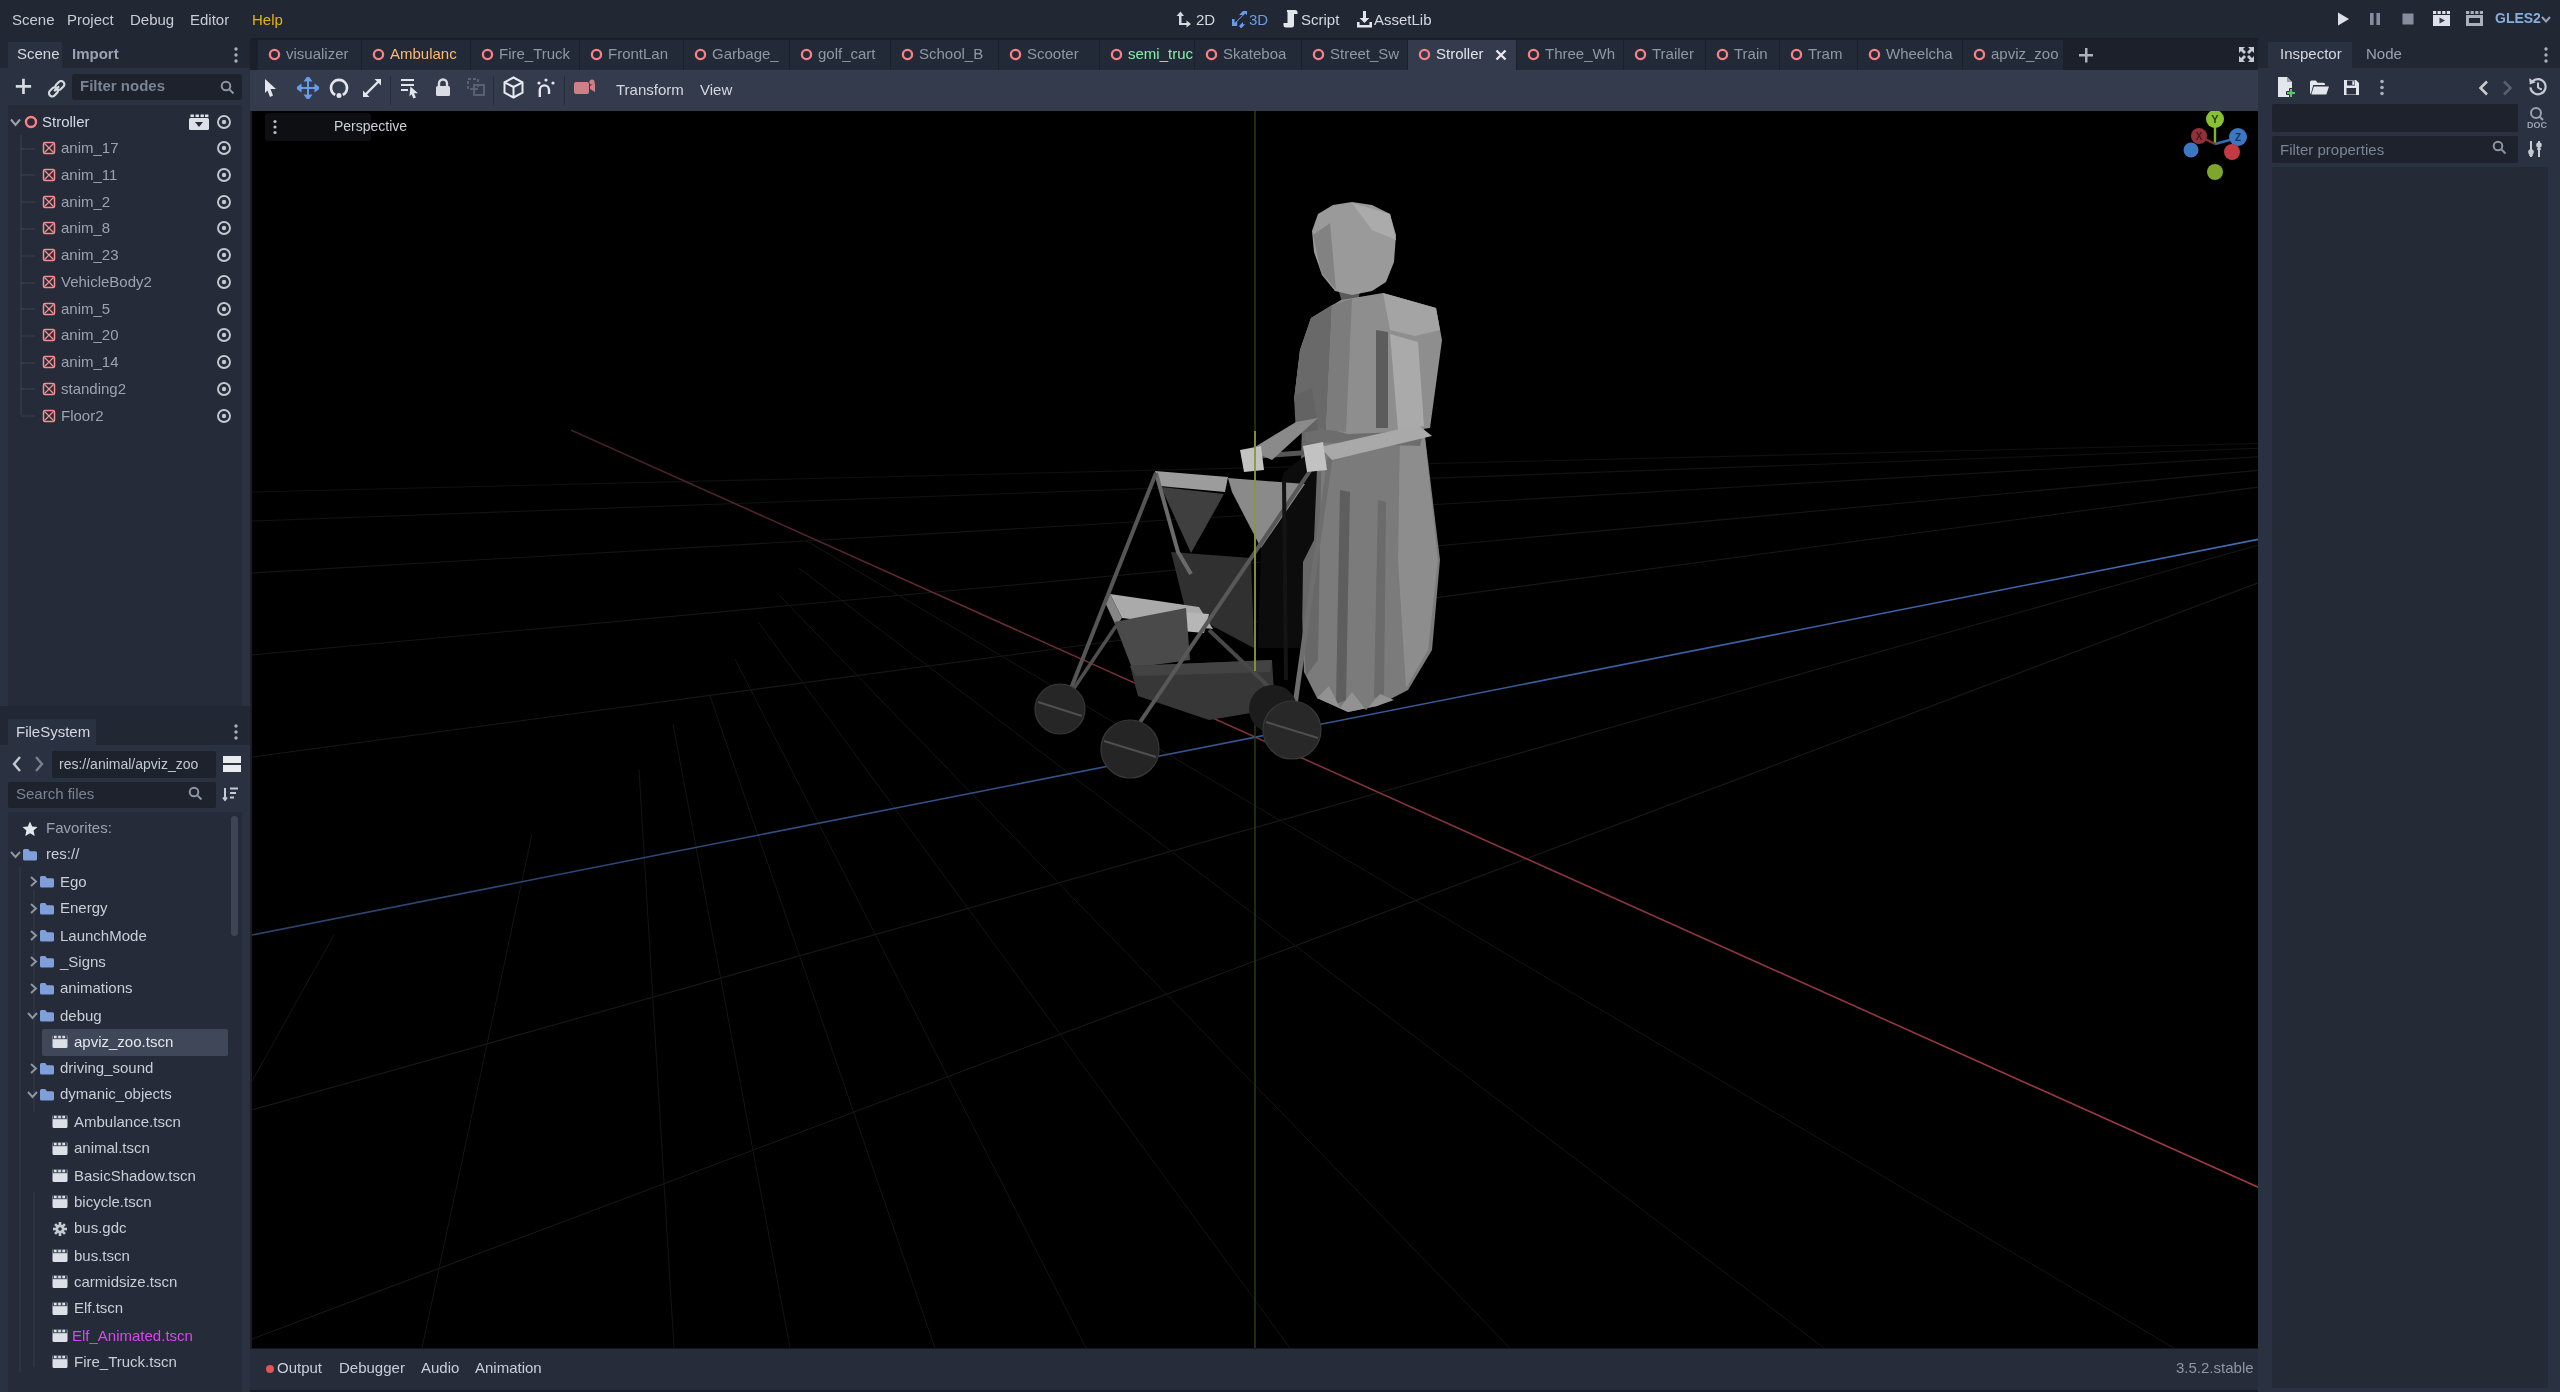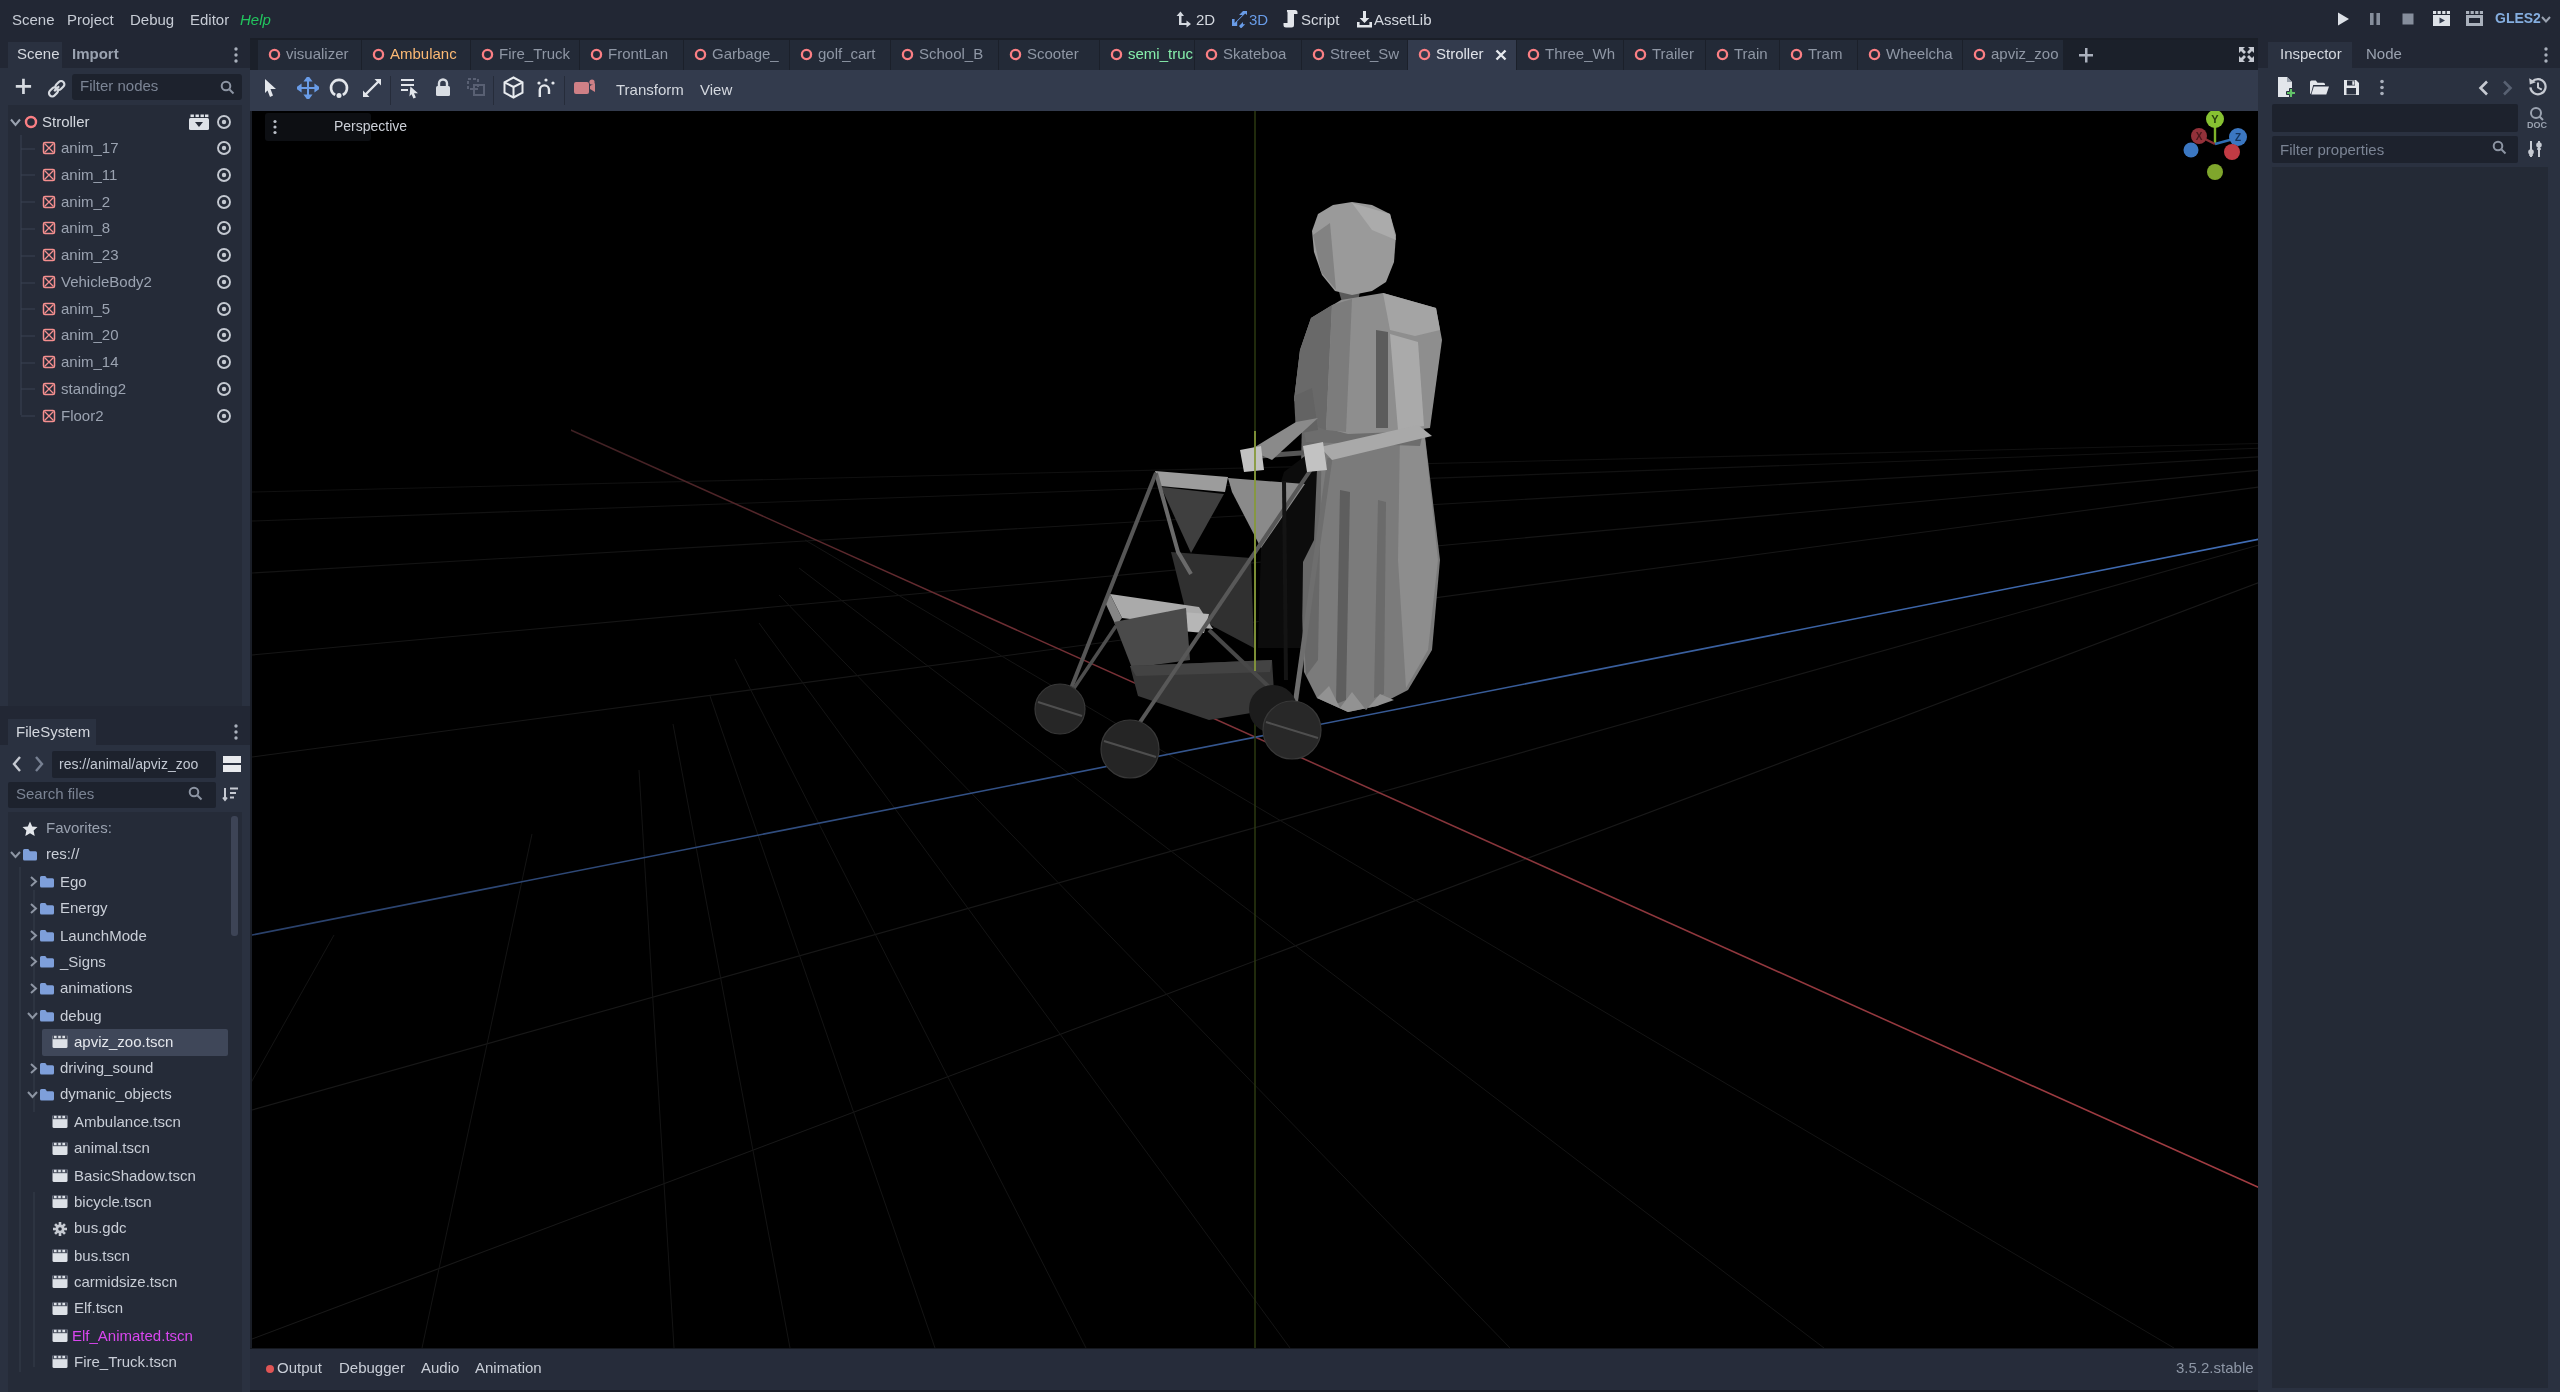--- a/index.html
+++ b/index.html
@@ -5,21 +5,21 @@
  font-family:"Liberation Sans",sans-serif;-webkit-font-smoothing:antialiased;}
 *{box-sizing:border-box}
 .ab{position:absolute}
 .txt{position:absolute;white-space:nowrap;font-size:15px;color:#c7ccd5;line-height:1}
 </style></head><body>
 <div class="ab" style="left:0px;top:0px;width:2560px;height:38px;background:#222734"></div>
 <div class="txt" style="left:12px;top:12px;font-size:15px;color:#c7ccd5;font-weight:400;">Scene</div>
 <div class="txt" style="left:67px;top:12px;font-size:15px;color:#c7ccd5;font-weight:400;">Project</div>
 <div class="txt" style="left:130px;top:12px;font-size:15px;color:#c7ccd5;font-weight:400;">Debug</div>
 <div class="txt" style="left:190px;top:12px;font-size:15px;color:#c7ccd5;font-weight:400;">Editor</div>
-<div class="txt" style="left:240px;top:12px;font-size:15px;color:#22c55e;font-weight:400;font-style:italic;">Help</div>
+<div class="txt" style="left:252px;top:12px;font-size:15px;color:#eab308;font-weight:400;">Help</div>
 <svg class="ab" style="left:1176px;top:10px;" width="17" height="18" viewBox="0 0 17 18">
     <path d="M3 15 V6 l-2.5 0 L4.5 1.5 8 6 H5.5 v7 h5 v-2.5 L15 14 l-4.5 3.5 V15 Z" fill="#d4d8df"></path>
   </svg>
 <div class="txt" style="left:1196px;top:12px;font-size:15px;color:#d4d8df;font-weight:400;">2D</div>
 <svg class="ab" style="left:1230px;top:10px;" width="18" height="18" viewBox="0 0 18 18">
     <g fill="#699ce8">
       <path d="M2 16 V9 h2.6 v4 l8-8 h-3.5 L13 1 H17 v4 l-1.8-1.6-8 8 v4.6 Z"></path>
       <path d="M9 16 l4-4 v2.2 h2.2 L11 18.5 Z"></path>
     </g>
   </svg>
@@ -75,21 +75,21 @@
     <path d="M9 2 h3 v7 h7 v3 h-7 v7 H9 v-7 H2 V9 h7 Z" fill="#d6dae0" transform="scale(0.9)"></path>
   </svg>
 <svg class="ab" style="left:46px;top:78px;" width="21" height="21" viewBox="0 0 21 21">
     <g transform="rotate(-45 10.5 10.5)" stroke="#d6dae0" stroke-width="2.2" fill="none">
       <rect x="1" y="7.5" width="10" height="6.5" rx="3.2"></rect>
       <rect x="10" y="7.5" width="10" height="6.5" rx="3.2"></rect>
       <line x1="7" y1="10.7" x2="14" y2="10.7"></line>
     </g>
   </svg>
 <div class="ab" style="left:72px;top:74px;width:170px;height:26px;background:#1d222d;border-radius:3px"></div>
-<div class="txt" style="left:80px;top:78px;font-size:15px;color:#7b8494;font-weight:400;">Filter nodes</div>
+<div class="txt" style="left:80px;top:78px;font-size:15px;color:#7b8494;font-weight:700;">Filter nodes</div>
 <svg class="ab" style="left:220px;top:80px;" width="15" height="15" viewBox="0 0 15 15">
     <circle cx="6" cy="6" r="4.3" stroke="#8d95a3" stroke-width="2" fill="none"></circle>
     <path d="M9.5 9.5 L13.5 13.5" stroke="#8d95a3" stroke-width="2"></path>
   </svg>
 <div class="ab" style="left:8px;top:105px;width:234px;height:601px;background:#252b38"></div>
 <svg class="ab" style="left:8px;top:105px;" width="234" height="601" viewBox="0 0 234 601">
     <path d="M13 30 V310 M13 30" stroke="#3a4252" fill="none"></path>
     <path d="M13 44 h14" stroke="#3a4252" fill="none"></path>
     <path d="M13 70 h14" stroke="#3a4252" fill="none"></path>
     <path d="M13 97 h14" stroke="#3a4252" fill="none"></path>

